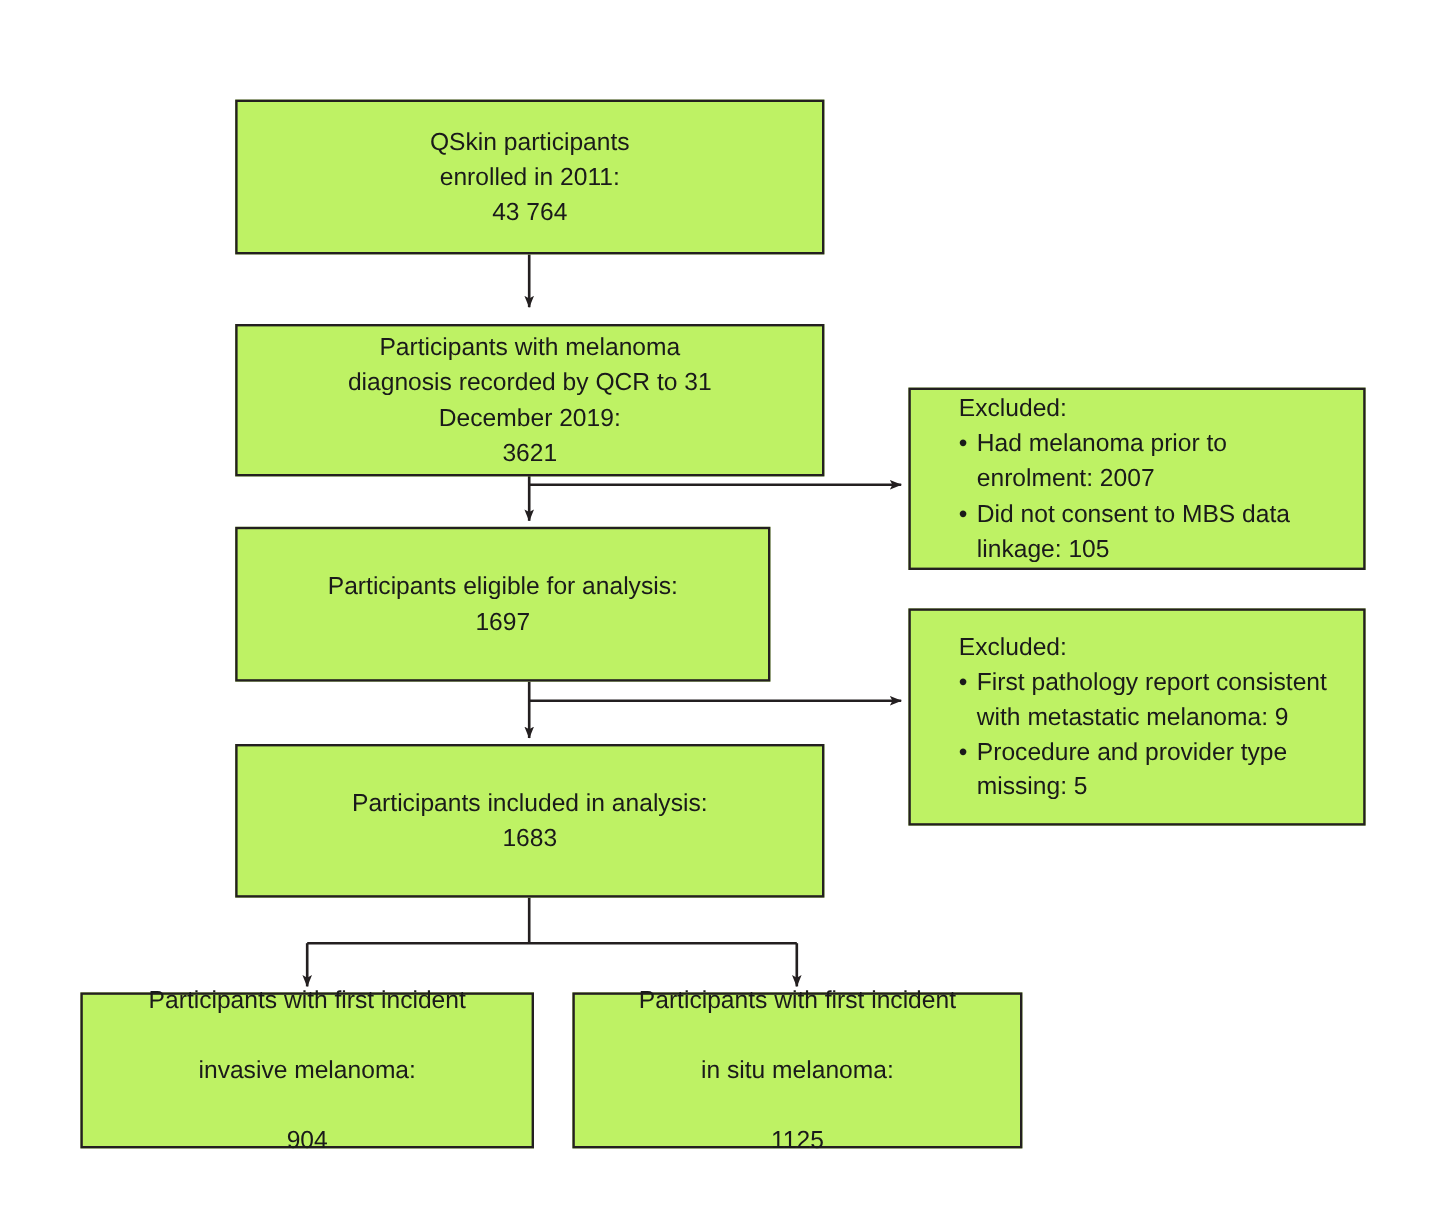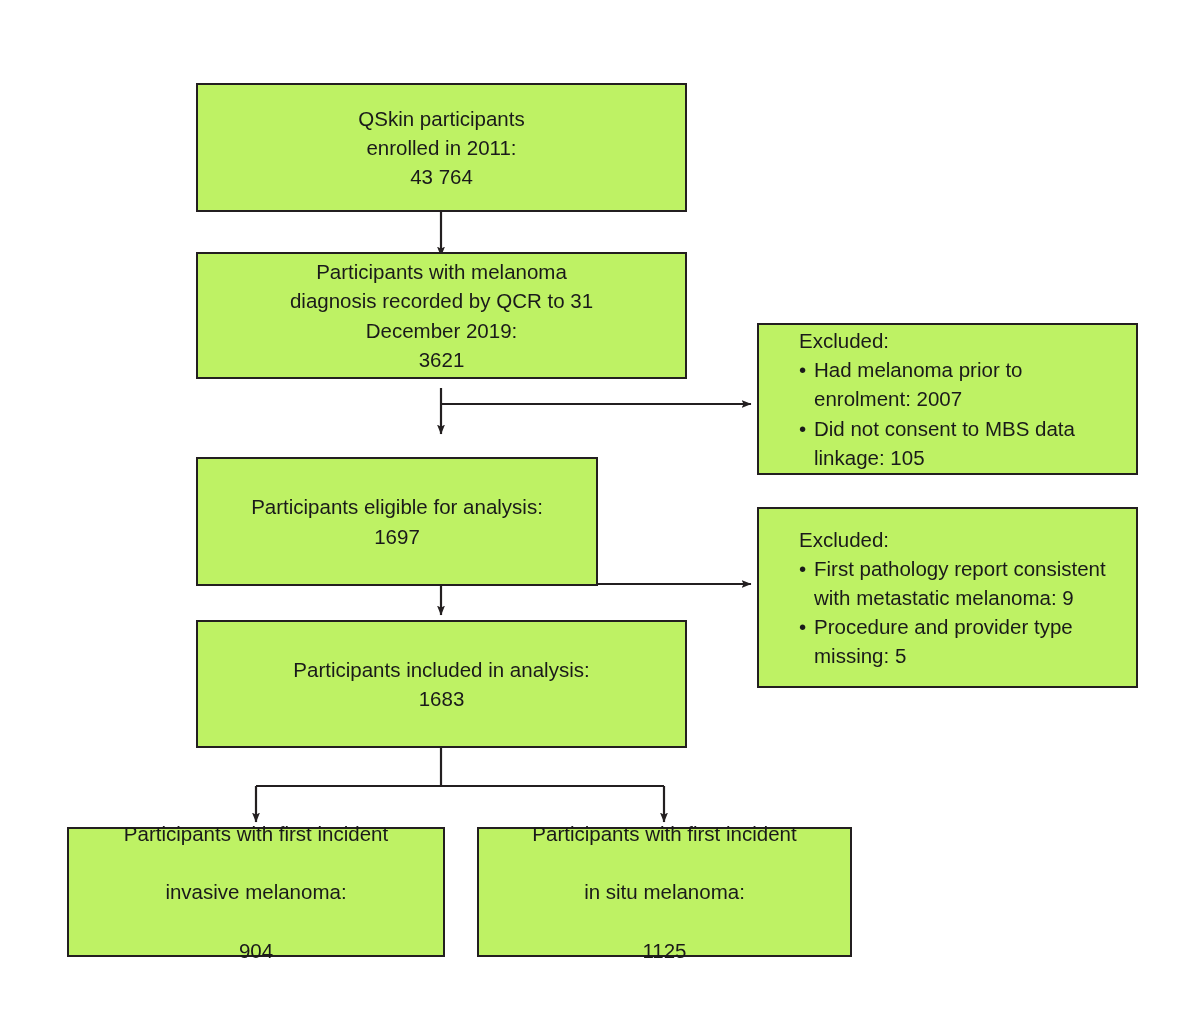--- a/index.html
+++ b/index.html
@@ -101,28 +101,28 @@
     <line x1="256" y1="786" x2="256" y2="822" stroke="#231f20" stroke-width="2.2" marker-end="url(#arrowhead)"></line>
     <line x1="664" y1="786" x2="664" y2="822" stroke="#231f20" stroke-width="2.2" marker-end="url(#arrowhead)"></line>
   </svg>
 
   <div class="node" style="left:196px; top:83px; width:491px; height:129px;">
     <div class="node-text">QSkin participants
 enrolled in 2011:
 43 764</div>
   </div>
 
-  <div class="node" style="left:196px; top:252px; width:491px; height:127px;">
+  <div class="node" style="left:196px; top:270px; width:491px; height:127px;">
     <div class="node-text">Participants with melanoma
 diagnosis recorded by QCR to 31
 December 2019:
 3621</div>
   </div>
 
-  <div class="node" style="left:196px; top:439px; width:402px; height:129px;margin-top:18px;">
+  <div class="node" style="left:196px; top:439px; width:446px; height:129px;">
     <div class="node-text">Participants eligible for analysis:
 1697</div>
   </div>
 
   <div class="node" style="left:196px; top:620px; width:491px; height:128px;">
     <div class="node-text">Participants included in analysis:
 1683</div>
   </div>
 
   <div class="node excluded" style="left:757px; top:323px; width:381px; height:152px;">

